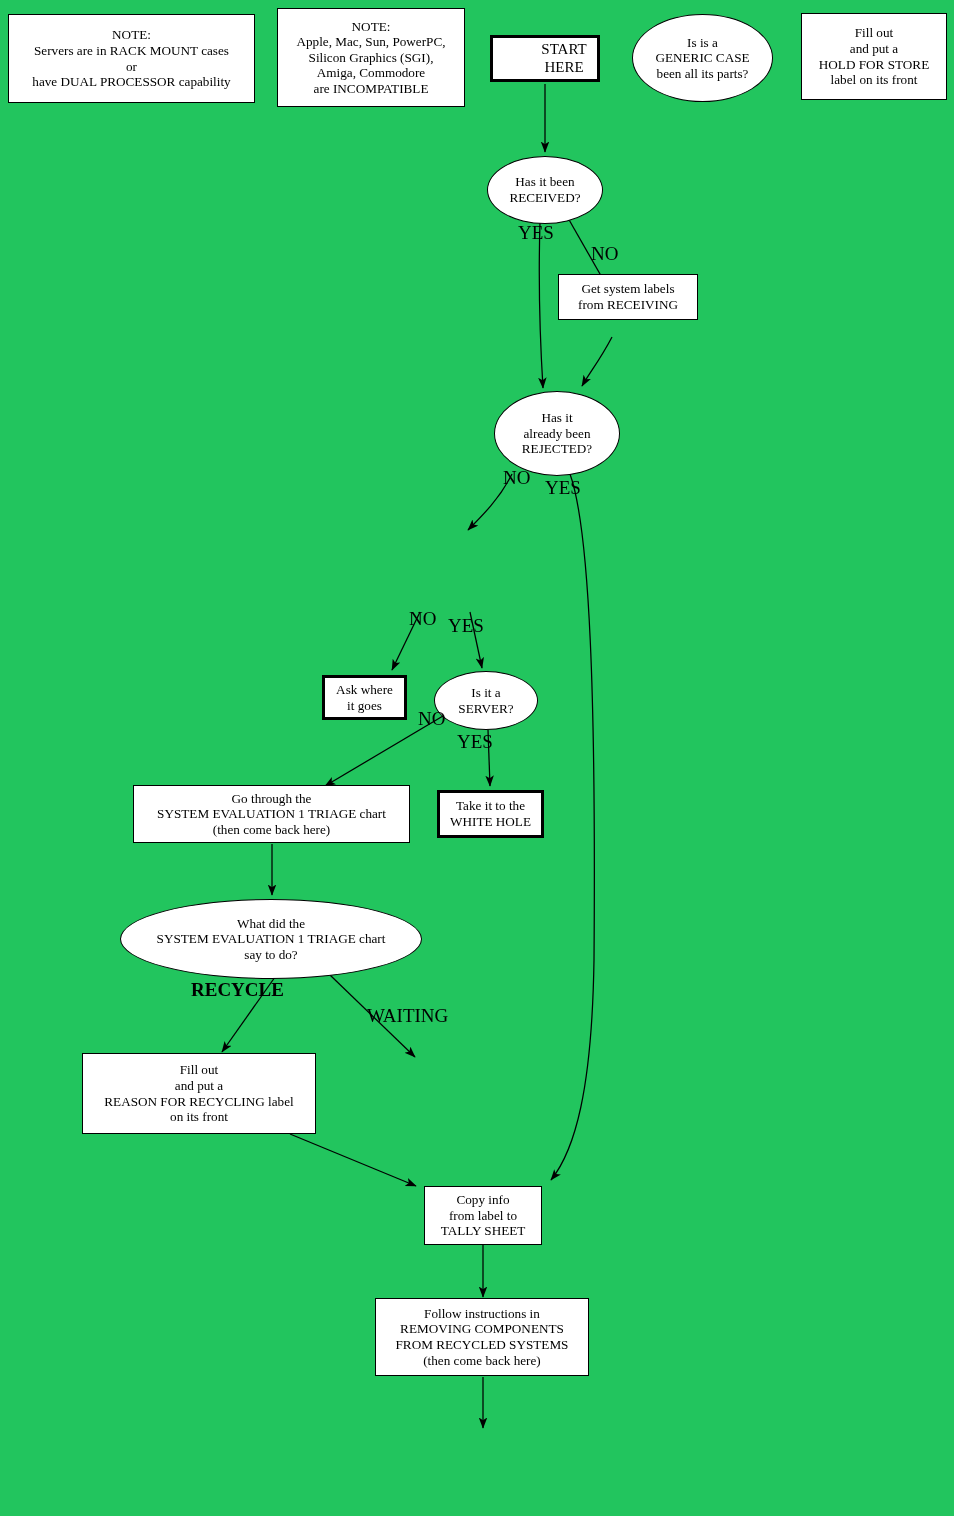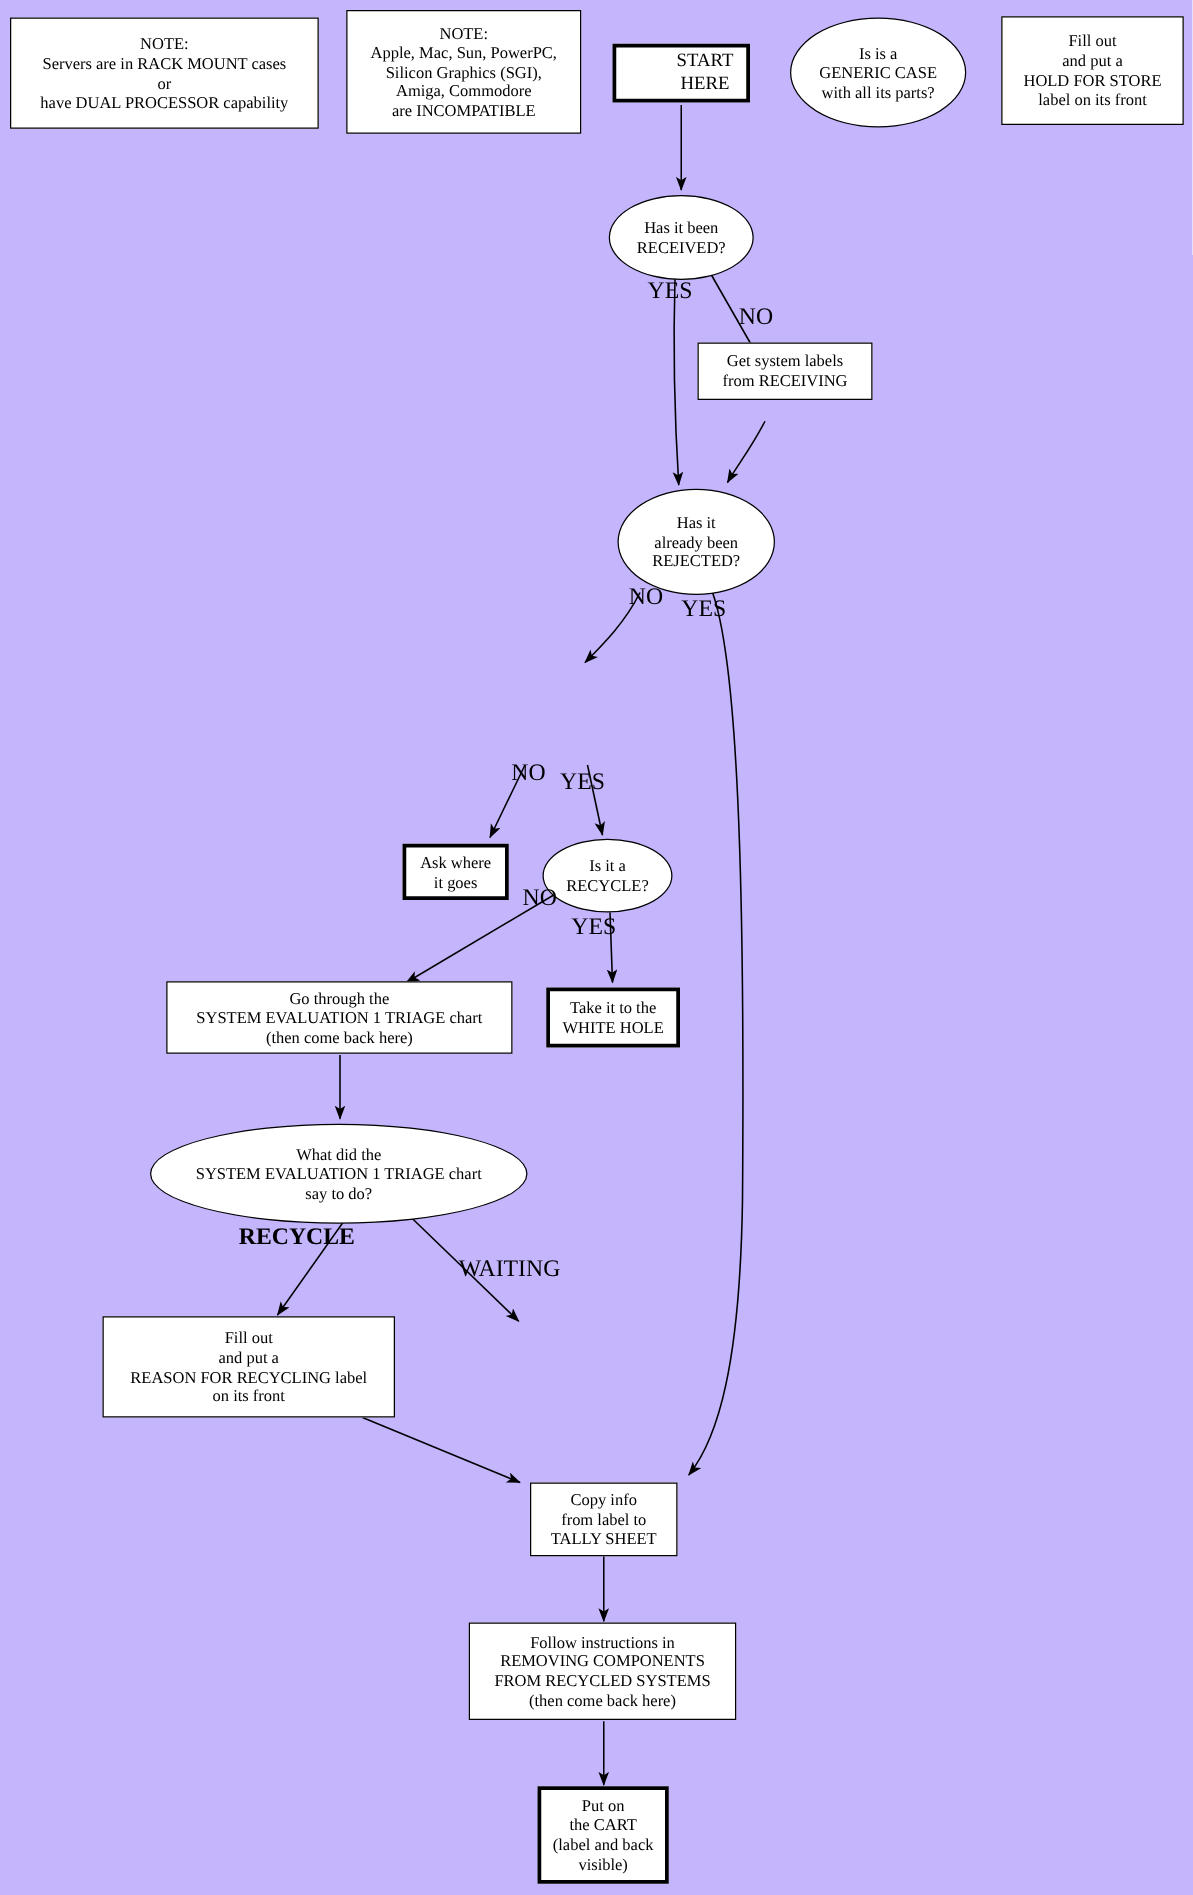--- a/index.html
+++ b/index.html
@@ -1,17 +1,17 @@
 <!DOCTYPE html>
 <html><head>
 <meta charset="utf-8">
 <style>
   html,body{margin:0;padding:0;background:#ffffff;}
   body{font-family:"Liberation Serif", serif;color:#000;}
-  #canvas{position:relative;width:954px;height:1516px;overflow:hidden;background:#c4b5fd;}
+  #canvas{position:relative;width:954px;height:1516px;overflow:hidden;background:#22c55e;}
   svg.edges{position:absolute;left:0;top:0;width:954px;height:1516px;pointer-events:none;}
 
   .node{position:absolute;box-sizing:border-box;display:flex;align-items:center;
         justify-content:center;text-align:center;background:#fff;}
   .node .txt{display:block;line-height:1.18;white-space:pre-line;}
 
   .box{border:1px solid #000;}
   .box-bold{border:3px solid #000;}
   .ellipse{border:1px solid #000;border-radius:50%;}
 
@@ -83,21 +83,21 @@
 are INCOMPATIBLE</span>
   </div>
 
   <div class="node box-bold fs15" style="left:490px;top:35px;width:110px;height:47px;">
     <span class="txt">START HERE</span>
   </div>
 
   <div class="node ellipse fs13" style="left:632px;top:14px;width:141px;height:88px;">
     <span class="txt">Is is a
 GENERIC CASE
-with all its parts?</span>
+been all its parts?</span>
   </div>
 
   <div class="node box fs13" style="left:801px;top:13px;width:146px;height:87px;">
     <span class="txt">Fill out
 and put a
 HOLD FOR STORE
 label on its front</span>
   </div>
 
   <div class="node ellipse fs13" style="left:487px;top:156px;width:116px;height:68px;">
@@ -117,21 +117,21 @@
   </div>
 
 
   <div class="node box-bold fs13" style="left:322px;top:675px;width:85px;height:45px;">
     <span class="txt">Ask where
 it goes</span>
   </div>
 
   <div class="node ellipse fs13" style="left:434px;top:671px;width:104px;height:59px;">
     <span class="txt">Is it a
-RECYCLE?</span>
+SERVER?</span>
   </div>
 
   <div class="node box fs13" style="left:133px;top:785px;width:277px;height:58px;">
     <span class="txt">Go through the
 SYSTEM EVALUATION 1 TRIAGE chart
 (then come back here)</span>
   </div>
 
   <div class="node box-bold fs13" style="left:437px;top:790px;width:107px;height:48px;">
     <span class="txt">Take it to the
@@ -158,26 +158,20 @@
 TALLY SHEET</span>
   </div>
 
   <div class="node box fs13" style="left:375px;top:1298px;width:214px;height:78px;">
     <span class="txt">Follow instructions in
 REMOVING COMPONENTS
 FROM RECYCLED SYSTEMS
 (then come back here)</span>
   </div>
 
-  <div class="node box-bold fs13" style="left:430px;top:1429px;width:105px;height:78px;">
-    <span class="txt">Put on
-the CART
-(label and back
-visible)</span>
-  </div>
 
   <div class="elabel" style="left:518px;top:222px;">YES</div>
   <div class="elabel" style="left:591px;top:243px;">NO</div>
 
   <div class="elabel" style="left:503px;top:467px;">NO</div>
   <div class="elabel" style="left:545px;top:477px;">YES</div>
 
   <div class="elabel" style="left:409px;top:608px;">NO</div>
   <div class="elabel" style="left:448px;top:615px;">YES</div>
 

